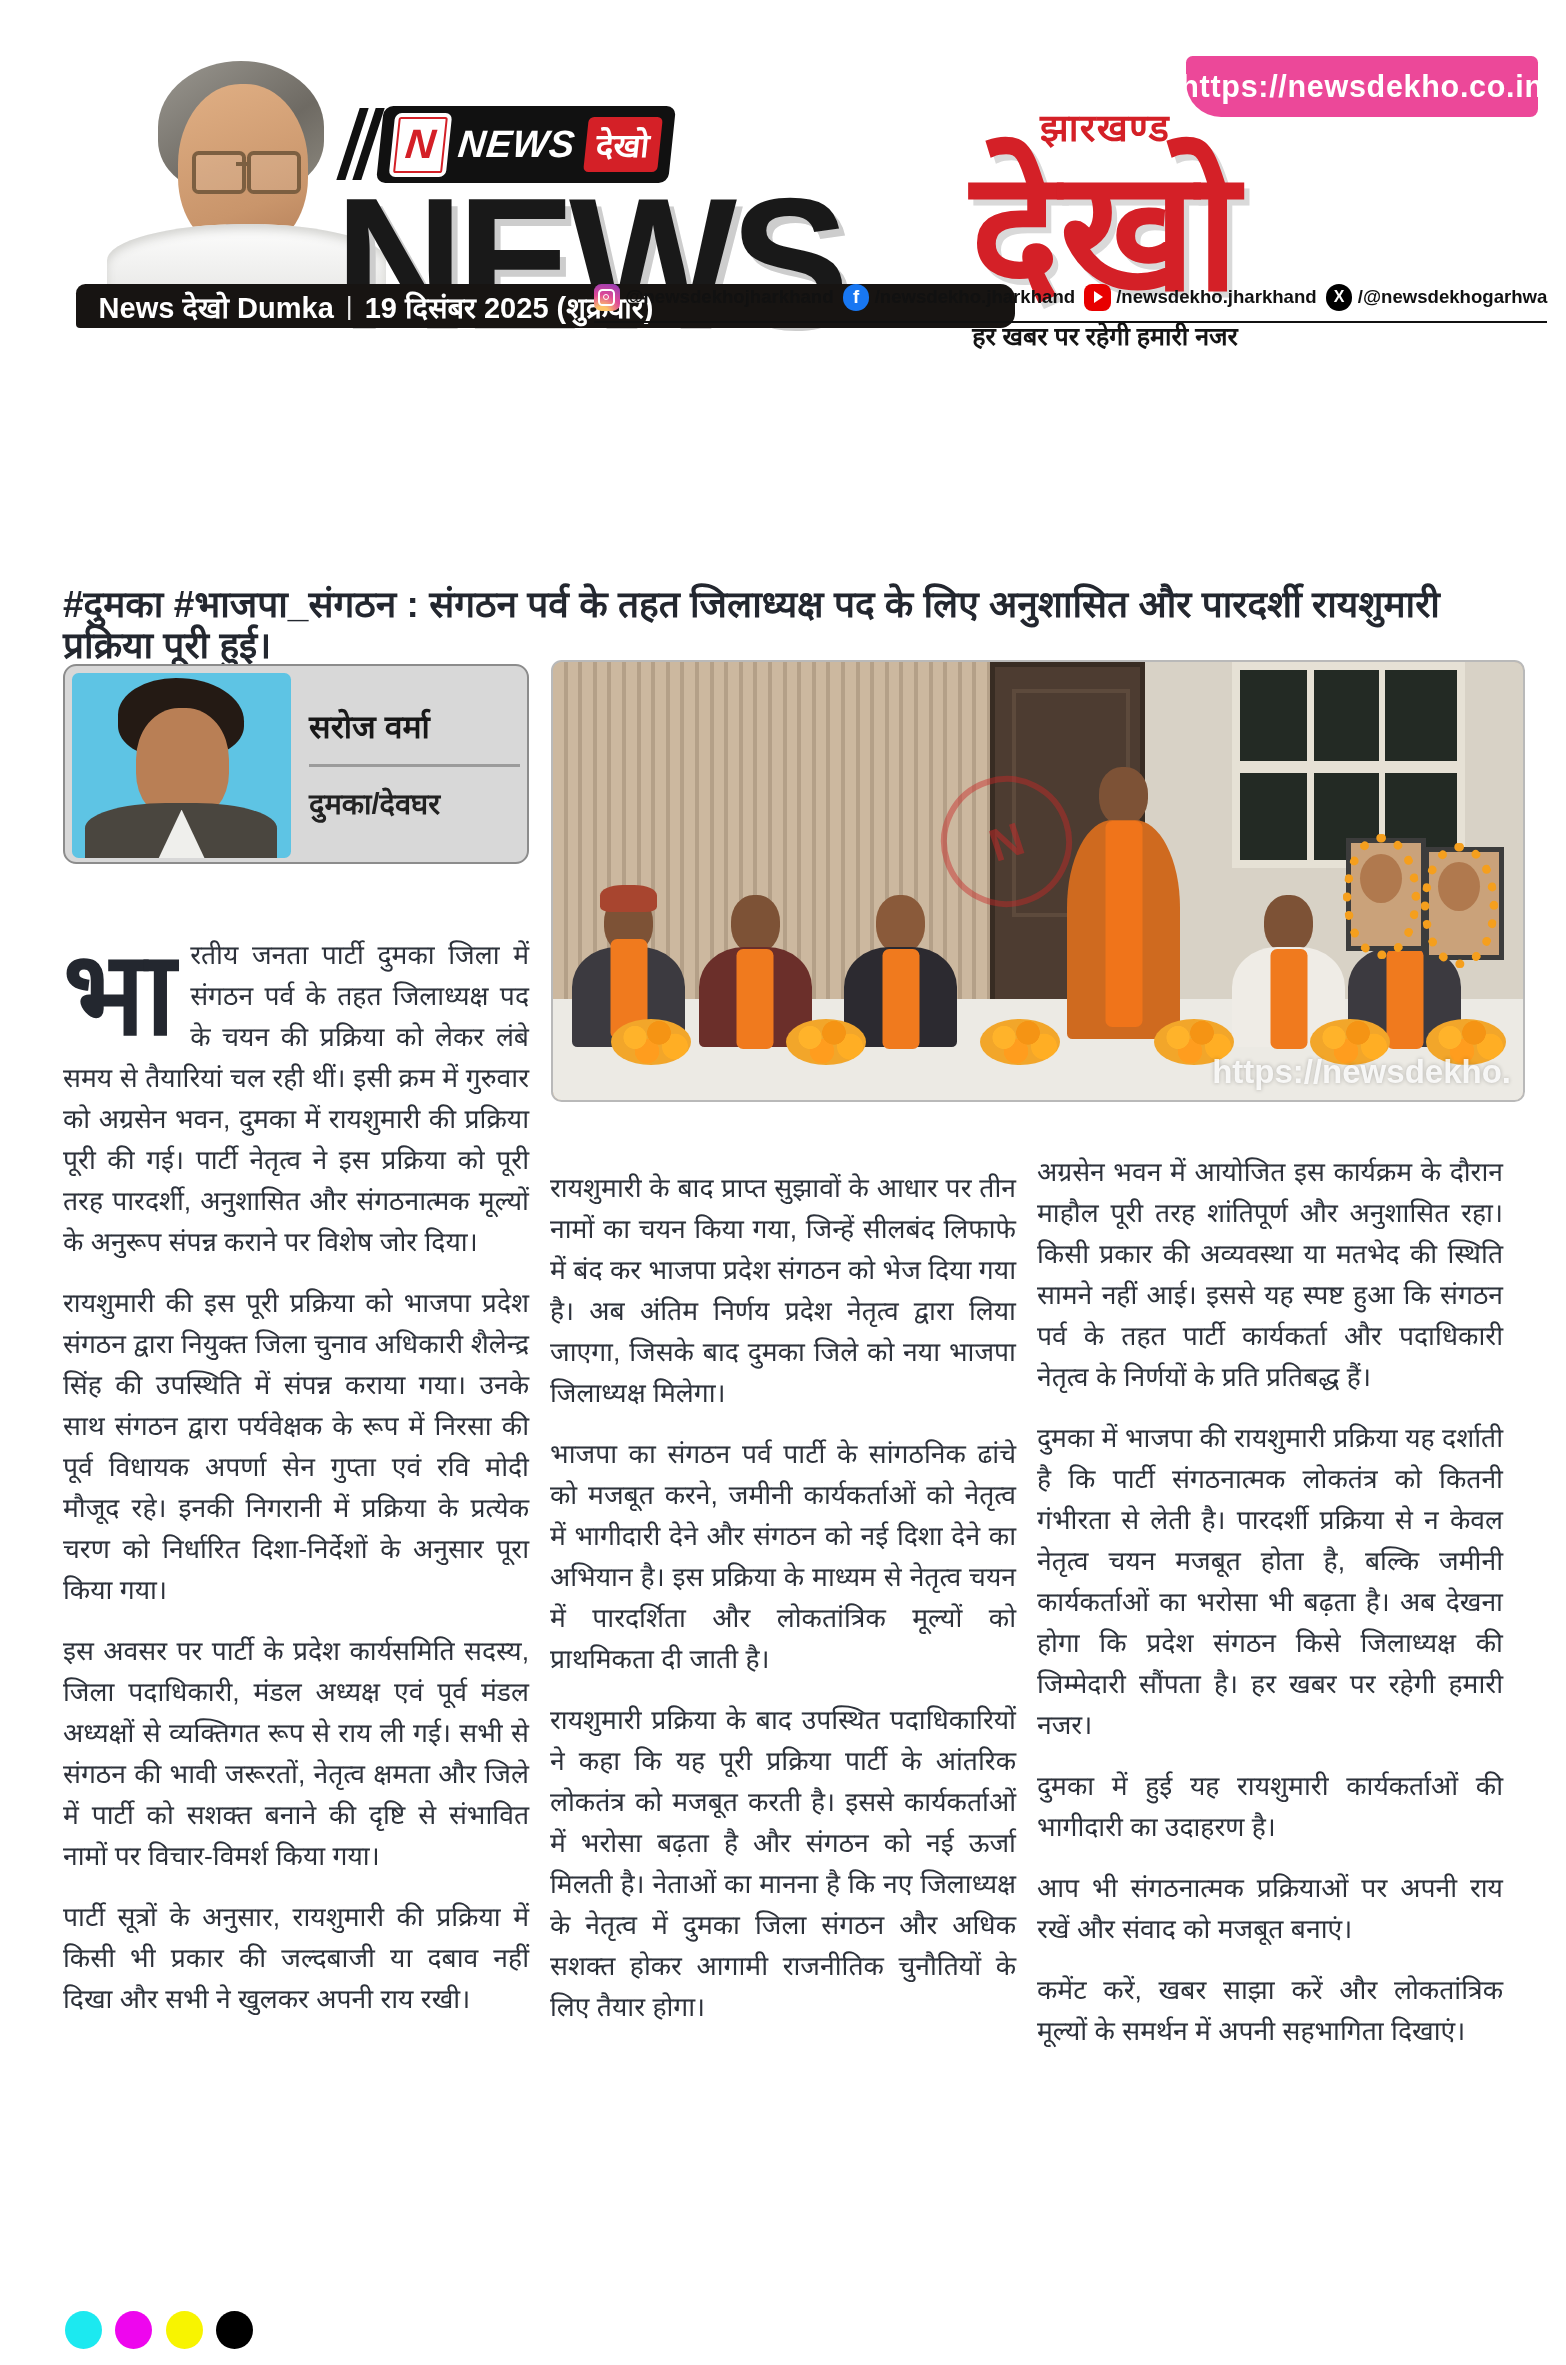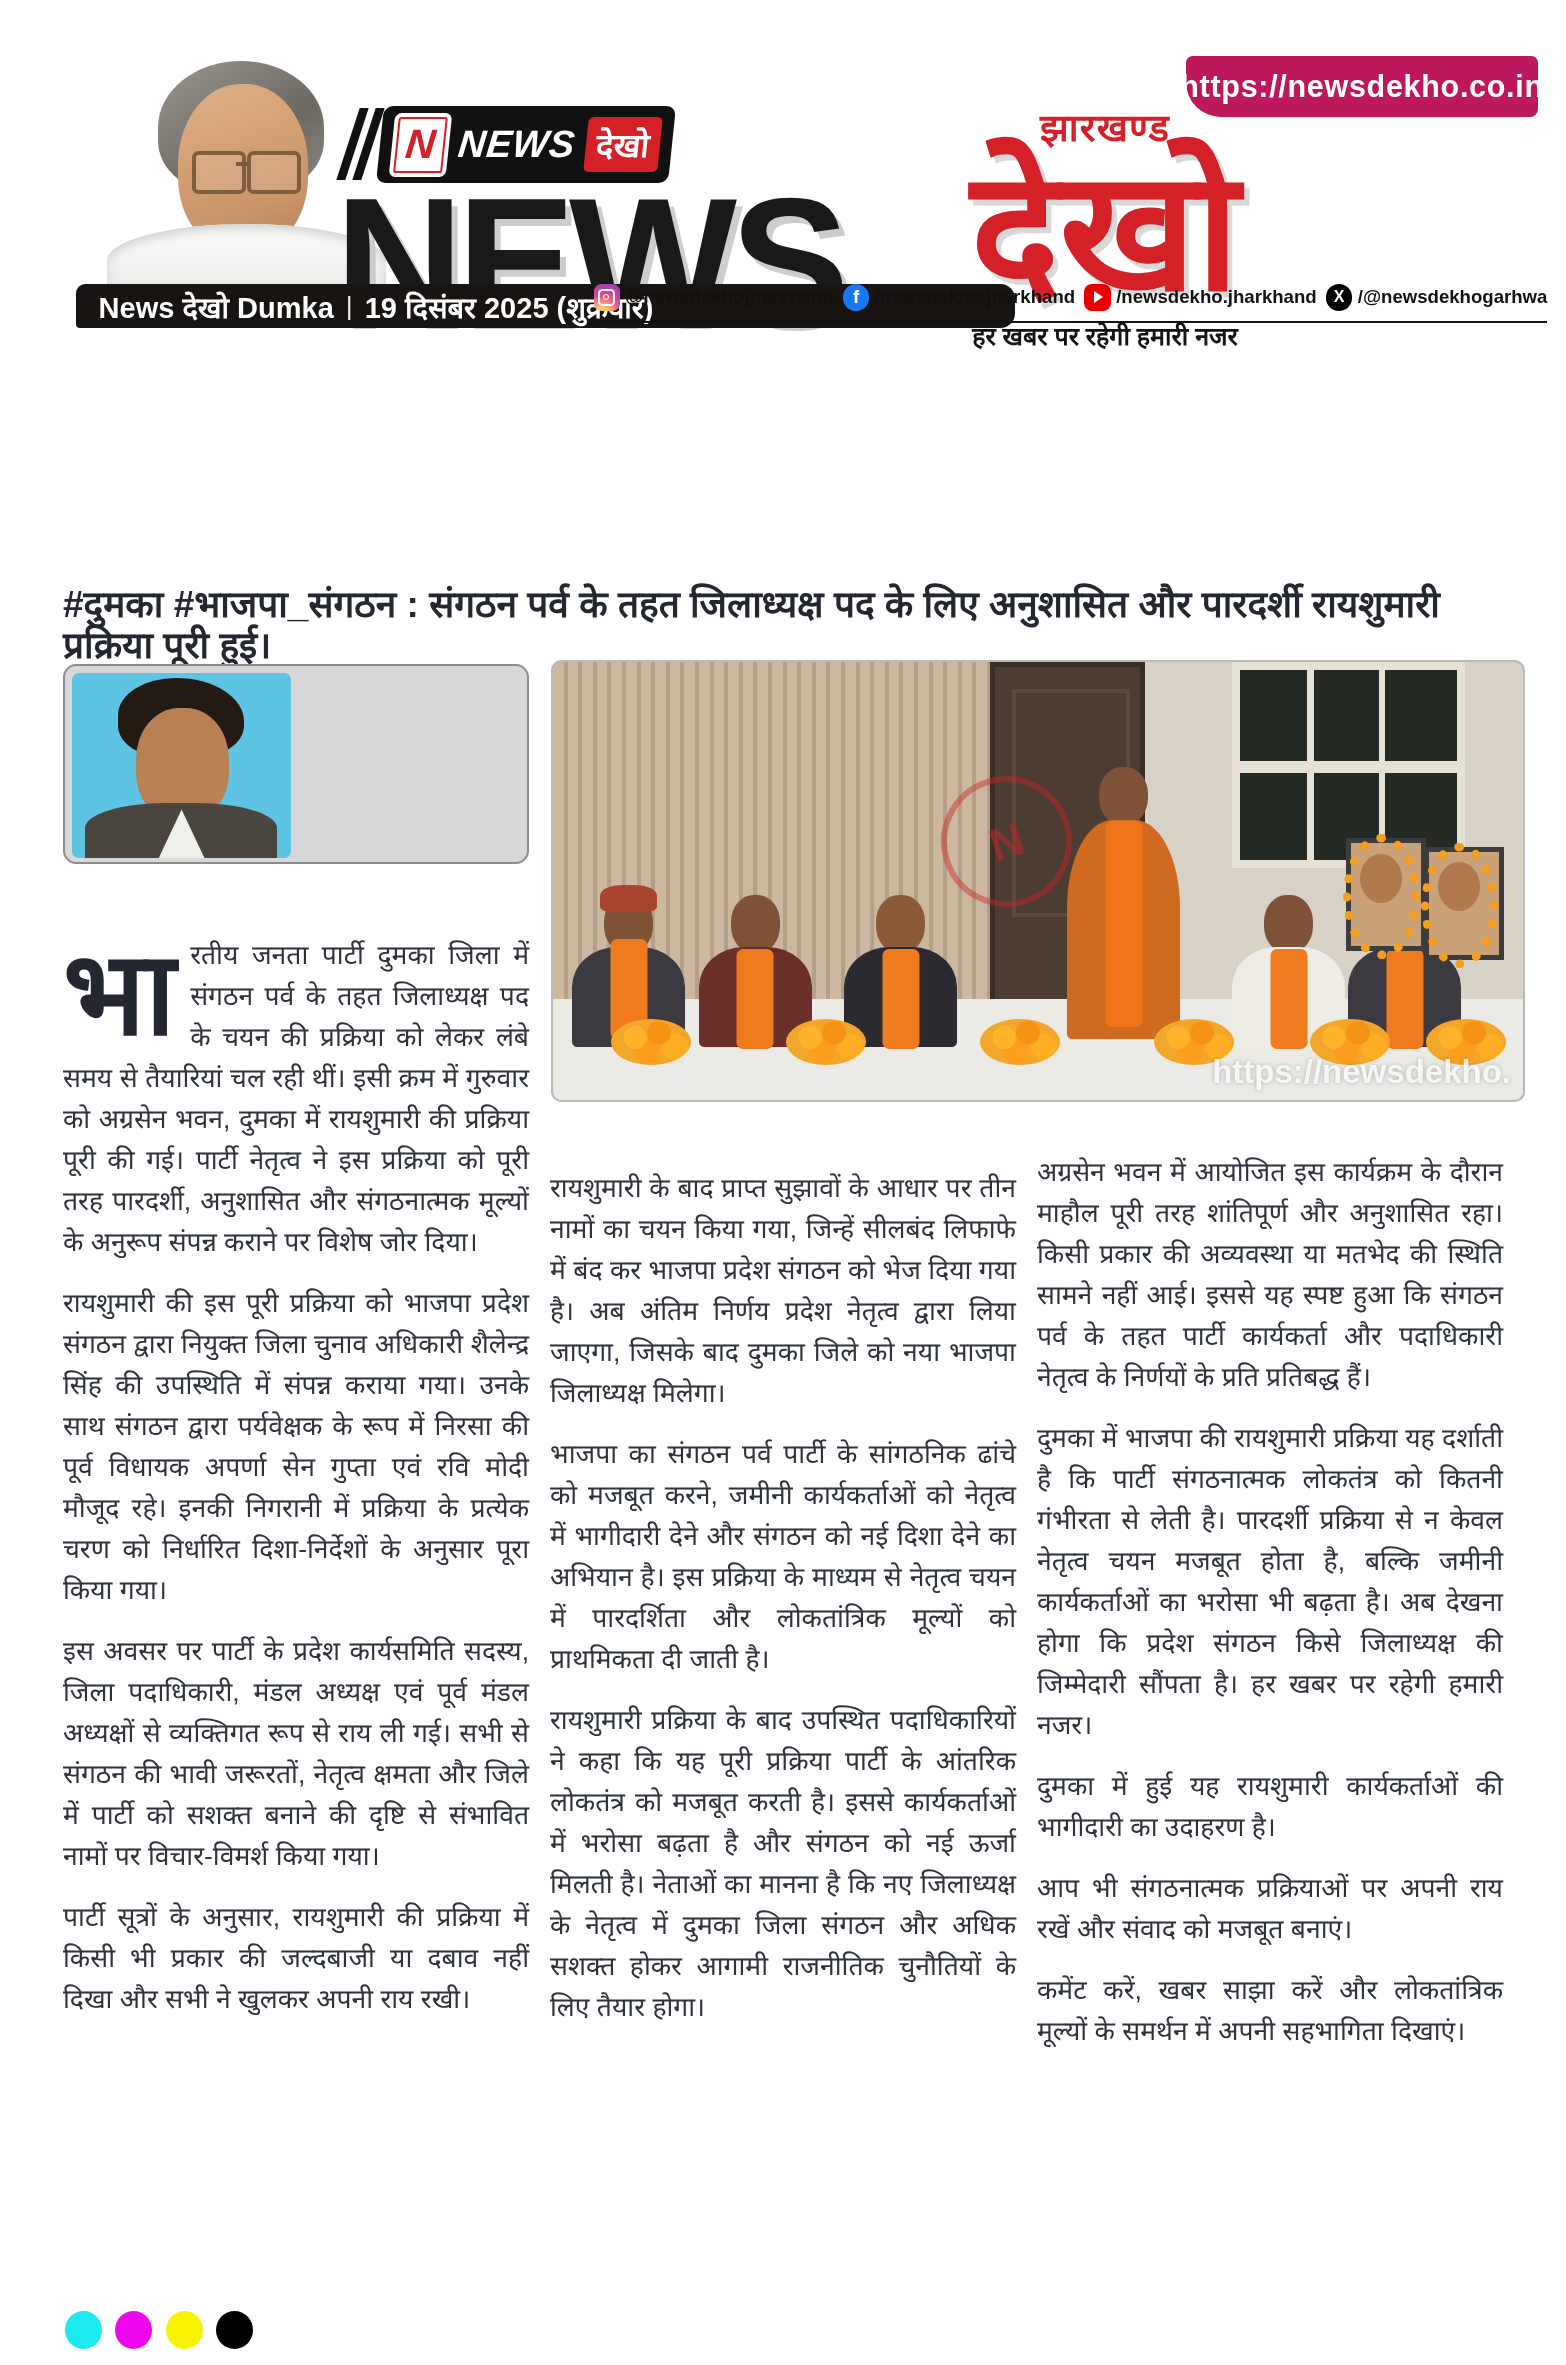--- a/index.html
+++ b/index.html
@@ -1,20 +1,20 @@
 <!DOCTYPE html>
 <html style="font-size:10.6px"><head>
 <meta charset="utf-8">
 <style>
   html,body{margin:0;padding:0;background:#ffffff;}
   .page{position:relative;width:1566px;height:2366px;background:#ffffff;overflow:hidden;
         font-family:"Liberation Sans", sans-serif;color:#2c313a;}
 
   
-  .url-badge{position:absolute;top:56px;right:28px;width:352px;height:61px;background:#be185d;
+  .url-badge{position:absolute;top:56px;right:28px;width:352px;height:61px;background:#ec4899;
     border-radius:6.6px 6.6px 8px 35px;display:flex;align-items:center;justify-content:center;
     color:#fff;font-size:30.5px;font-weight:bold;letter-spacing:0.7px;}
 
   
   .founder{position:absolute;left:100px;top:57px;width:299px;height:234px;overflow:hidden;}
   .f-hair{position:absolute;left:58px;top:4px;width:166px;height:133px;border-radius:50% 50% 40% 40%;
     background:linear-gradient(145deg,#9a9790,#6e6a63 60%,#8d897f);}
   .f-face{position:absolute;left:78px;top:26.5px;width:130px;height:167px;border-radius:48% 48% 44% 44%;
     background:linear-gradient(160deg,#e0af84,#c9956b 70%,#b5805a);}
   .f-glass{position:absolute;left:92px;top:94px;width:46px;height:35px;border:4px solid #7c5f41;border-radius:6.6px;background:rgba(255,255,255,.12);}
@@ -192,20 +192,25 @@
 
   <div class="subhead">#दुमका #भाजपा_संगठन : संगठन पर्व के तहत जिलाध्यक्ष पद के लिए अनुशासित और पारदर्शी रायशुमारी प्रक्रिया पूरी हुई।</div>
 
   <div class="rep-card">
     <div class="rep-photo">
       <div class="rp-hair"></div>
       <div class="rp-face"></div>
       <div class="rp-body"></div>
       <div class="rp-shirt"></div>
     </div>
+    <div class="rep-info">
+      <div class="rep-name">सरोज वर्मा</div>
+      <div class="rep-rule"></div>
+      <div class="rep-loc">दुमका/देवघर</div>
+    </div>
   </div>
 
   <div class="photo">
     <div class="wallL"></div>
     <div class="wallR"></div>
     <div class="door"></div>
     <div class="window"></div>
     <div class="table"></div>
 
     <div class="person" style="left:2%;bottom:12%;">

